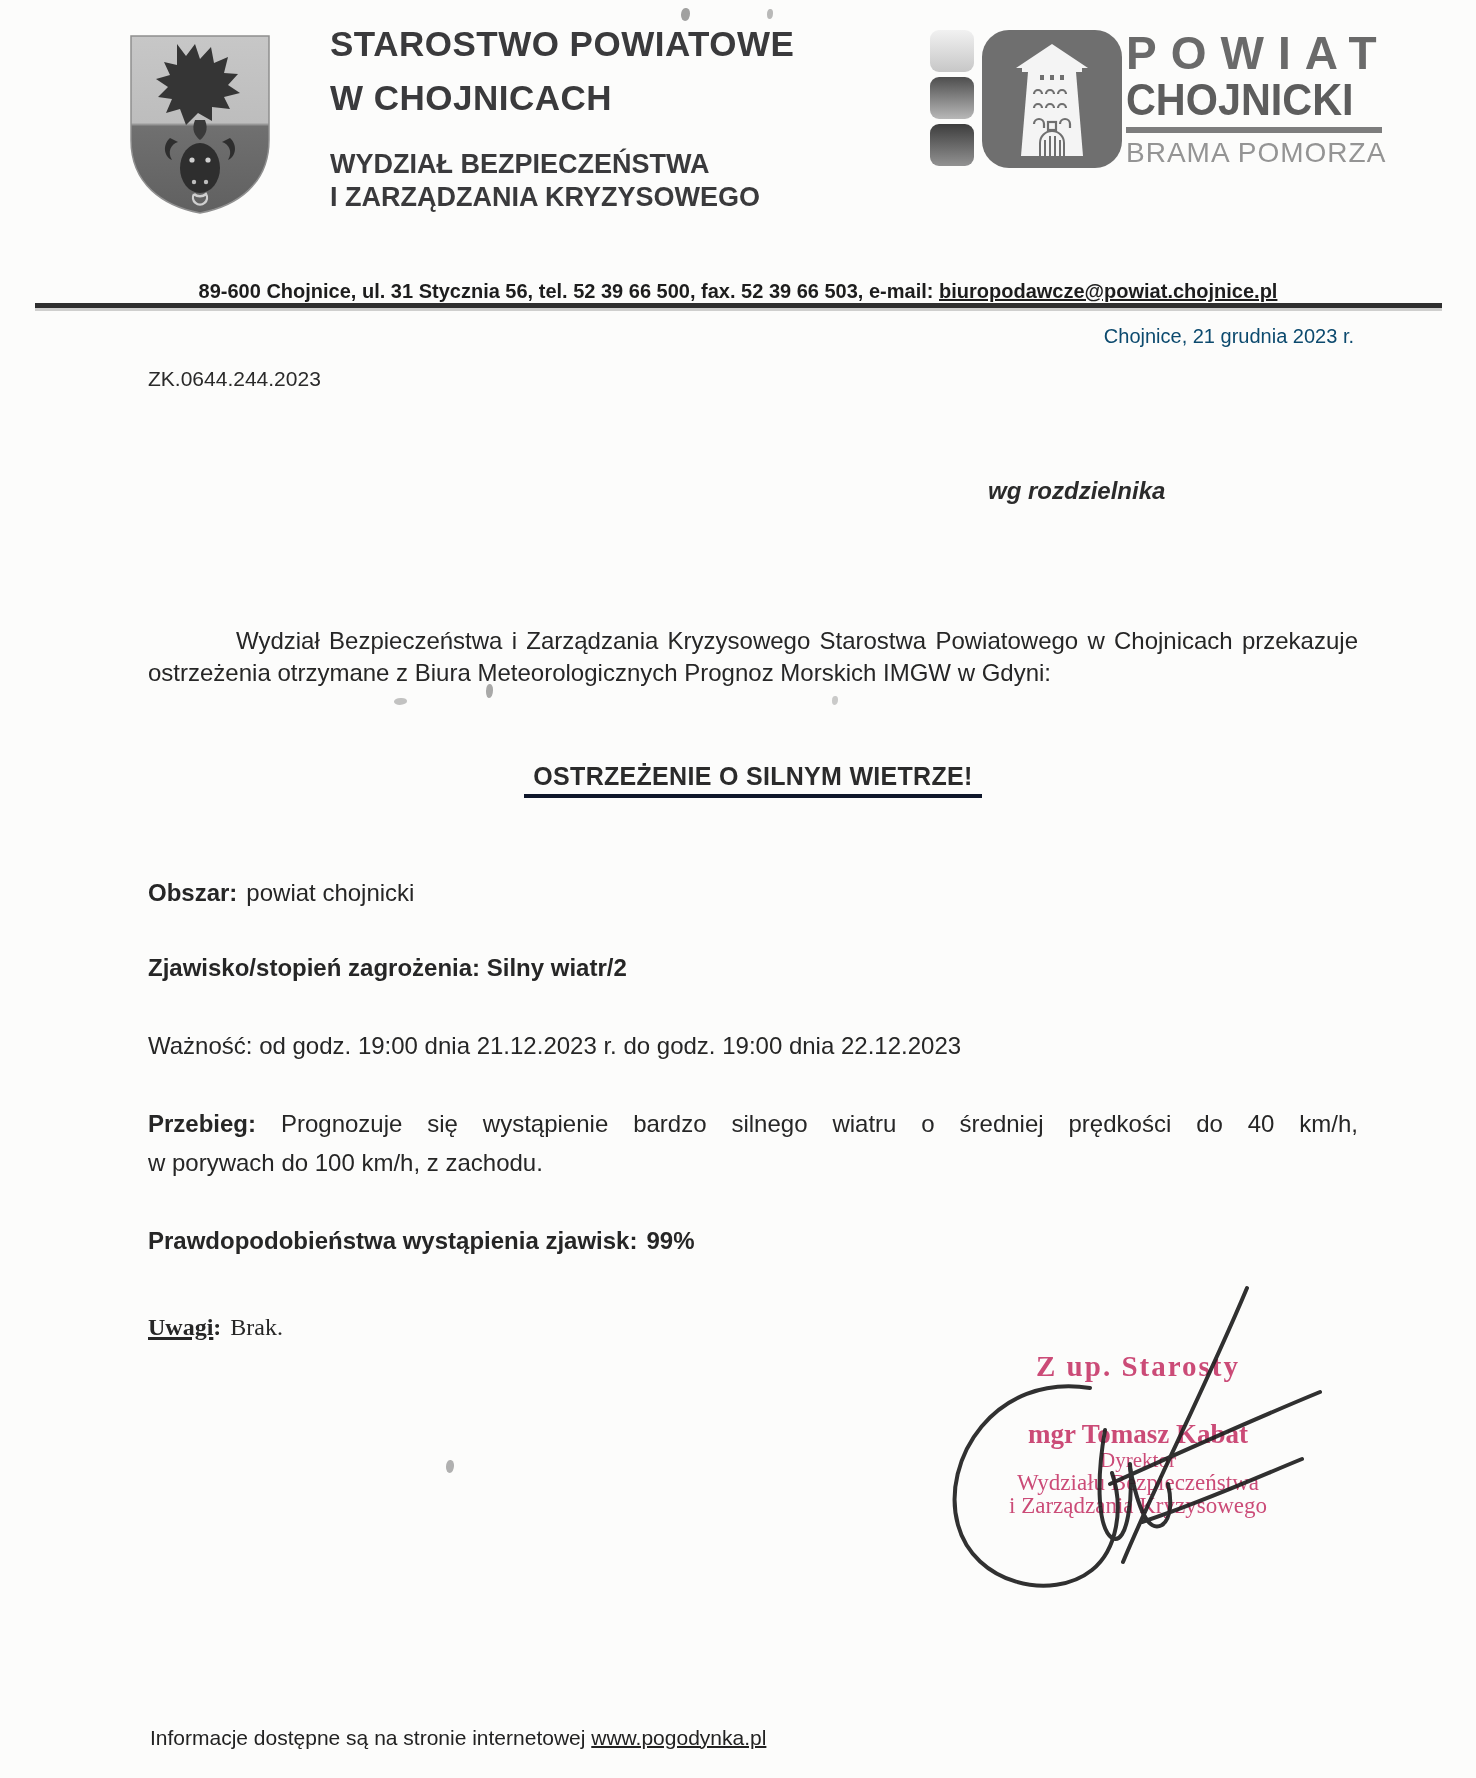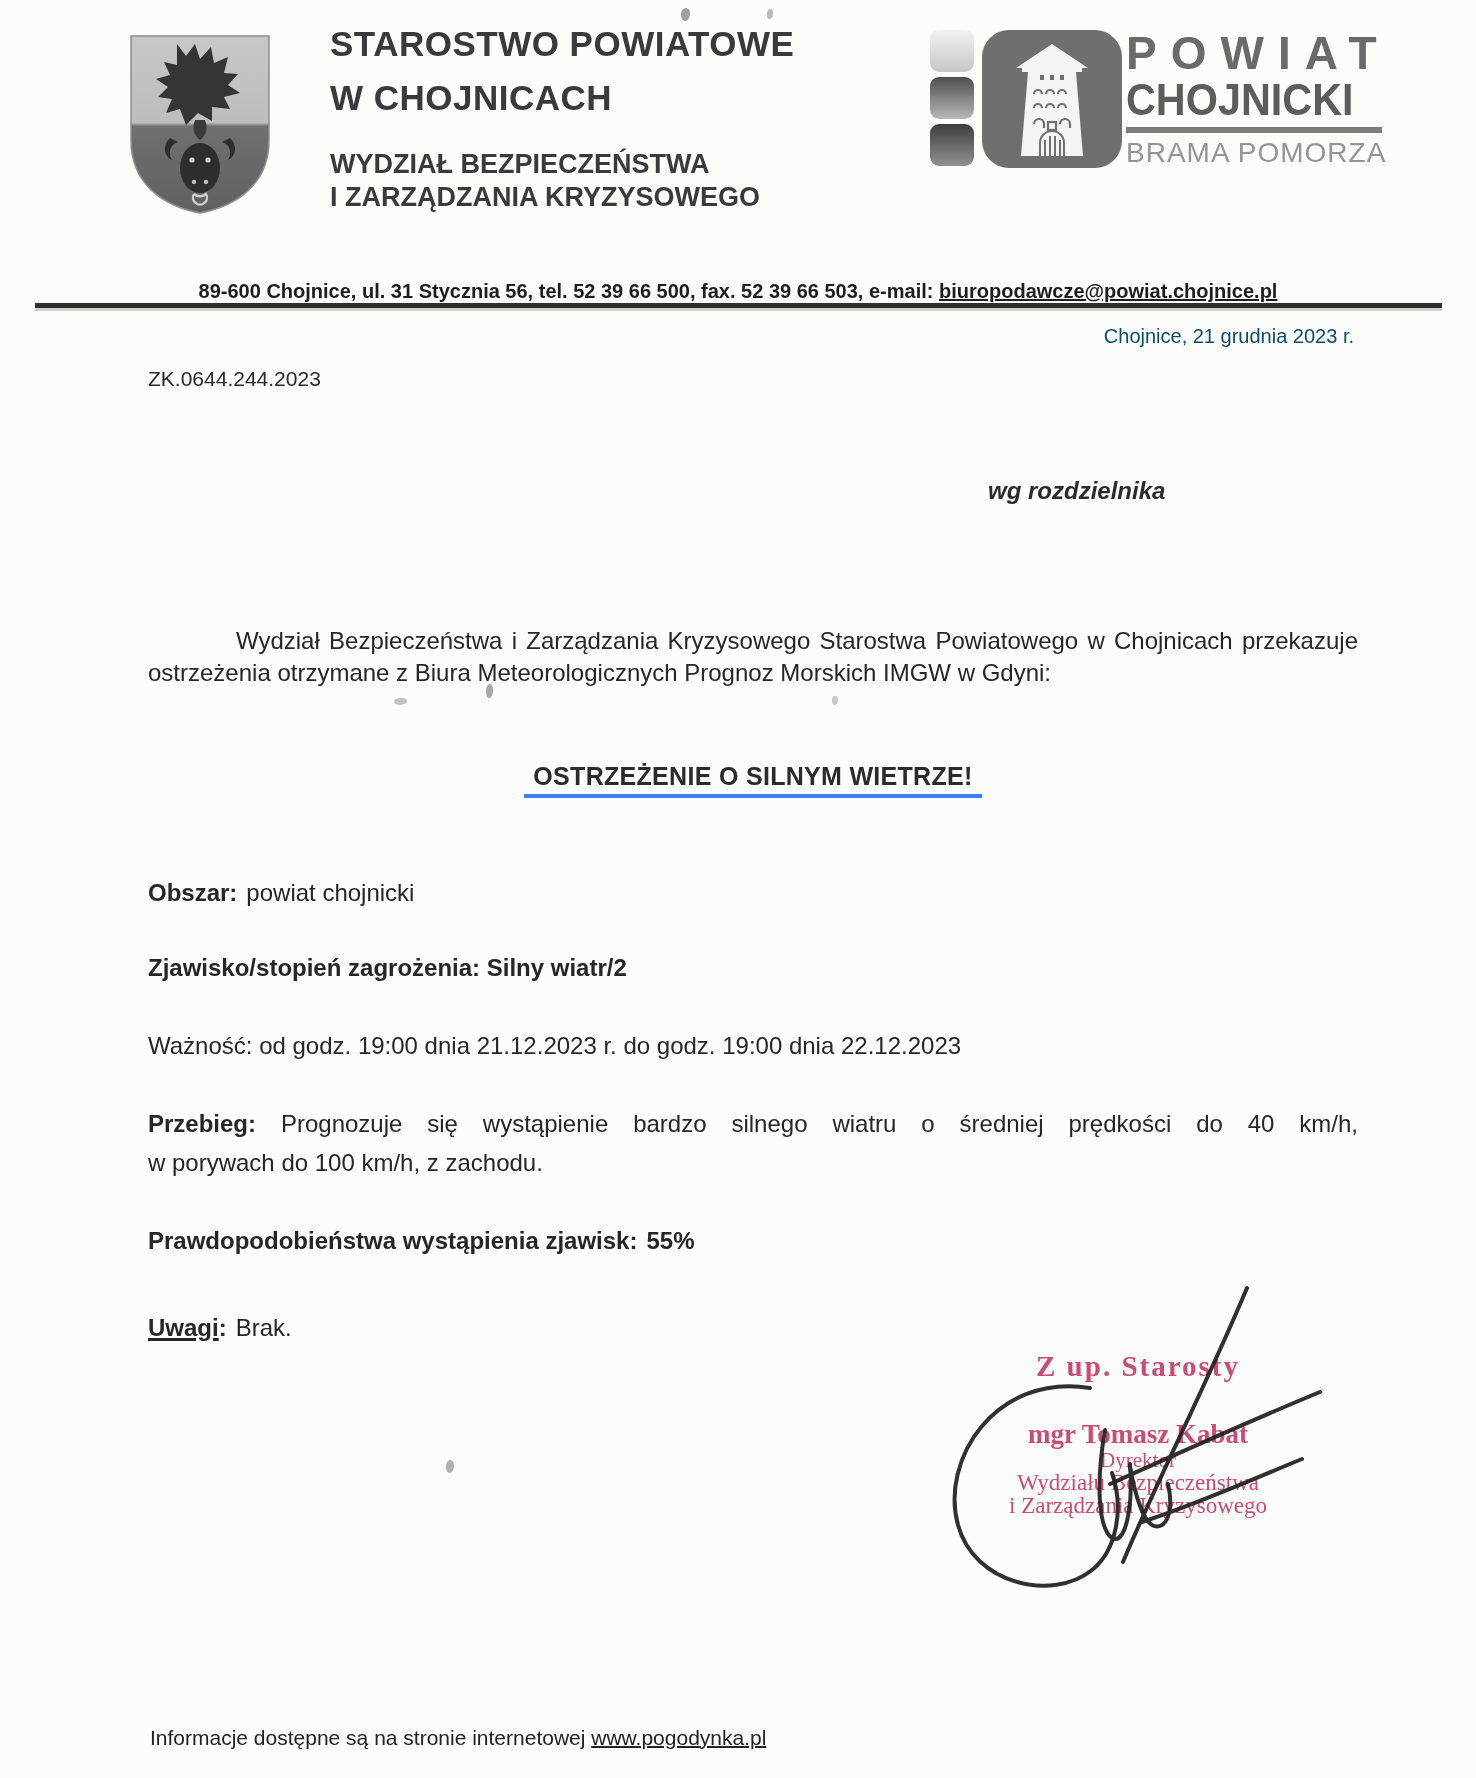--- a/index.html
+++ b/index.html
@@ -37,31 +37,31 @@
   .contact .email{color:#1d1d1d;text-decoration:underline;text-decoration-thickness:2px;cursor:pointer;}
   .rule{position:absolute;left:35px;top:303px;width:1407px;height:5px;background:#2f2f2f;box-shadow:0 3px 0 rgba(70,70,70,.25);}
   .dateline{position:absolute;right:122px;top:325px;font-size:20px;color:#0c4a6e;}
   .refline{position:absolute;left:148px;top:367px;font-size:21px;color:#2a2a2a;}
   .distribution{position:absolute;left:988px;top:477px;font-size:24px;font-weight:bold;font-style:italic;color:#2b2b2b;}
   
   .body-col{position:absolute;left:148px;width:1210px;font-size:24px;color:#262626;}
   .intro-l1{top:627px;text-align:justify;text-align-last:justify;padding-left:88px;box-sizing:border-box;}
   .intro-l2{top:659px;}
   .heading-wrap{position:absolute;left:148px;top:762px;width:1210px;text-align:center;}
-  .heading{display:inline-block;font-size:25px;font-weight:bold;color:#2b2b2b;border-bottom:4px solid #3b82f6;padding:0 9px 3px 9px;letter-spacing:.3px;}
+  .heading{display:inline-block;font-size:25px;font-weight:bold;color:#2b2b2b;border-bottom:4px solid #0f172a;padding:0 9px 3px 9px;letter-spacing:.3px;}
   .b{font-weight:bold;}
   .u{text-decoration:underline;text-decoration-thickness:2.5px;}
   .lbl{margin-right:9px;}
   .f-obszar{top:879px;}
   .f-zjawisko{top:954px;font-weight:bold;}
   .f-waznosc{top:1032px;font-weight:normal;}
   .f-przebieg1{top:1110px;text-align:justify;text-align-last:justify;}
   .f-przebieg2{top:1149px;}
   .f-prawdo{top:1227px;font-weight:bold;}
-  .f-uwagi{top:1314px;}
+  .f-uwagi{top:1314px;font-family:Liberation Serif, serif;}
   
   .stamp{position:absolute;left:953px;top:1350px;width:370px;text-align:center;color:#c83e6e;opacity:.93;font-family:"Liberation Serif", serif;z-index:4;}
   .stamp-l1{font-size:29px;font-weight:bold;letter-spacing:2px;line-height:32px;margin-bottom:37px;}
   .stamp-l2{font-size:27px;font-weight:bold;line-height:30px;}
   .stamp-l3{font-size:21px;line-height:23px;}
   .stamp-l4{font-size:23px;line-height:22px;}
   .stamp-l5{font-size:23px;line-height:23px;}
   .signature{position:absolute;left:900px;top:1270px;width:460px;height:360px;z-index:5;}
   
   .footer{position:absolute;left:150px;top:1726px;font-size:21px;color:#222;}
@@ -173,21 +173,21 @@
   <div class="body-col f-zjawisko" style="position:absolute;">Zjawisko/stopień zagrożenia: Silny wiatr/2</div>
 
   <div class="body-col f-waznosc" style="position:absolute;">Ważność: od godz. 19:00 dnia 21.12.2023 r. do godz. 19:00 dnia 22.12.2023</div>
 
   <div class="body-col f-przebieg1" style="position:absolute;">
     <span class="b">Przebieg:</span> <span>Prognozuje się wystąpienie bardzo silnego wiatru o średniej prędkości do 40 km/h,</span>
   </div>
   <div class="body-col f-przebieg2" style="position:absolute;">w porywach do 100 km/h, z zachodu.</div>
 
   <div class="body-col f-prawdo" style="position:absolute;">
-    <span class="lbl">Prawdopodobieństwa wystąpienia zjawisk:</span><span>55%</span>
+    <span class="lbl">Prawdopodobieństwa wystąpienia zjawisk:</span><span>99%</span>
   </div>
 
   <div class="body-col f-uwagi" style="position:absolute;">
     <span class="b u">Uwagi</span><span class="b lbl">:</span><span>Brak.</span>
   </div>
 
   <div class="stamp">
     <div class="stamp-l1">Z up. Starosty</div>
     <div class="stamp-l2">mgr Tomasz Kabat</div>
     <div class="stamp-l3">Dyrektor</div>

